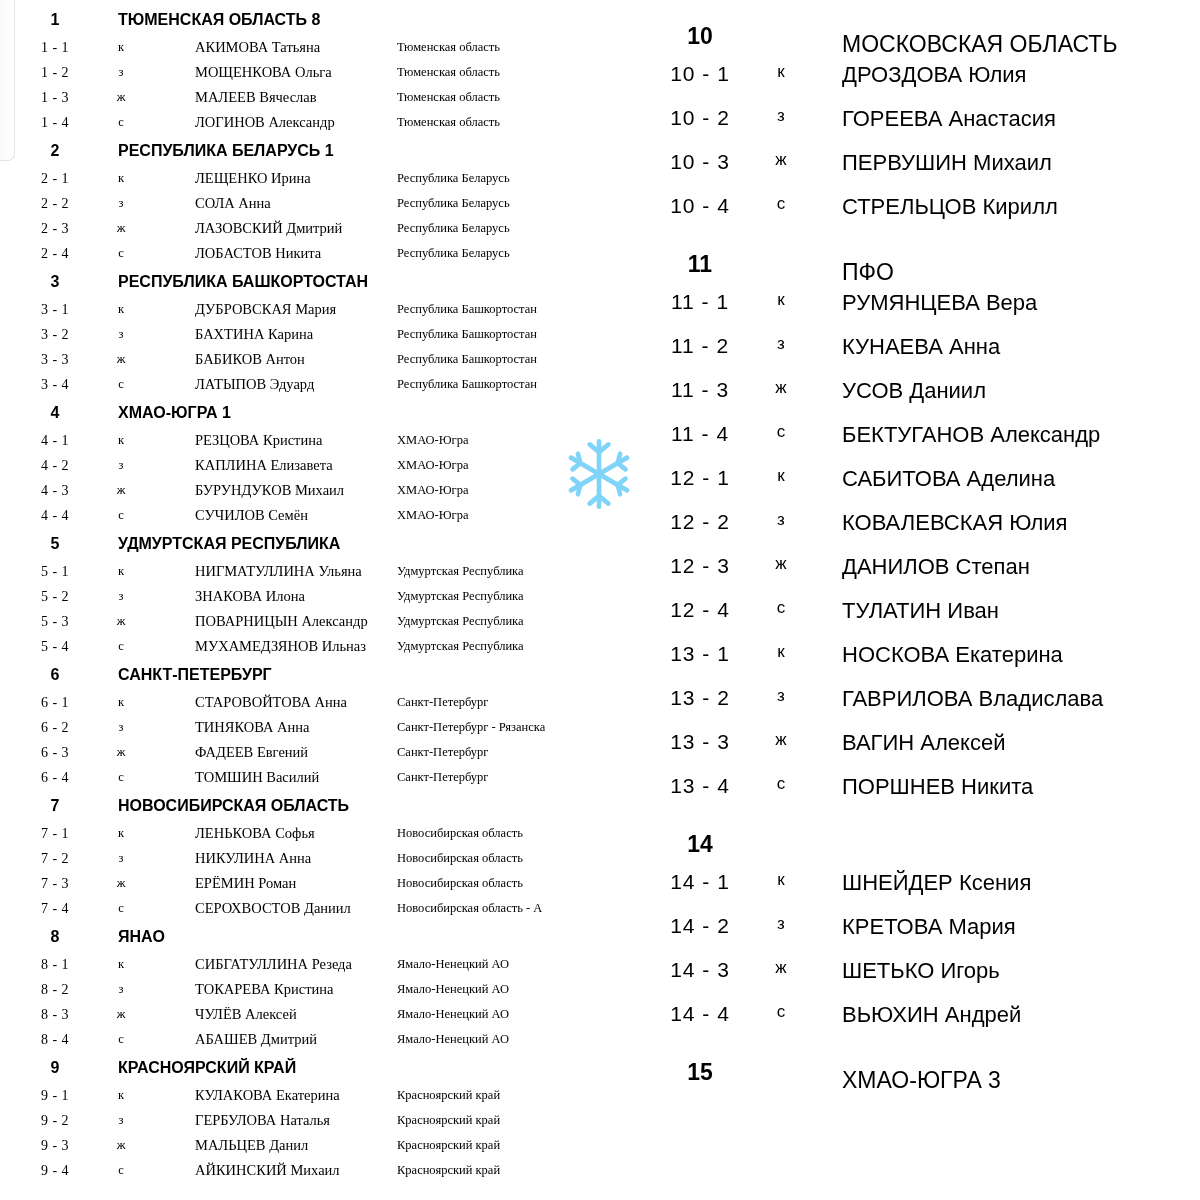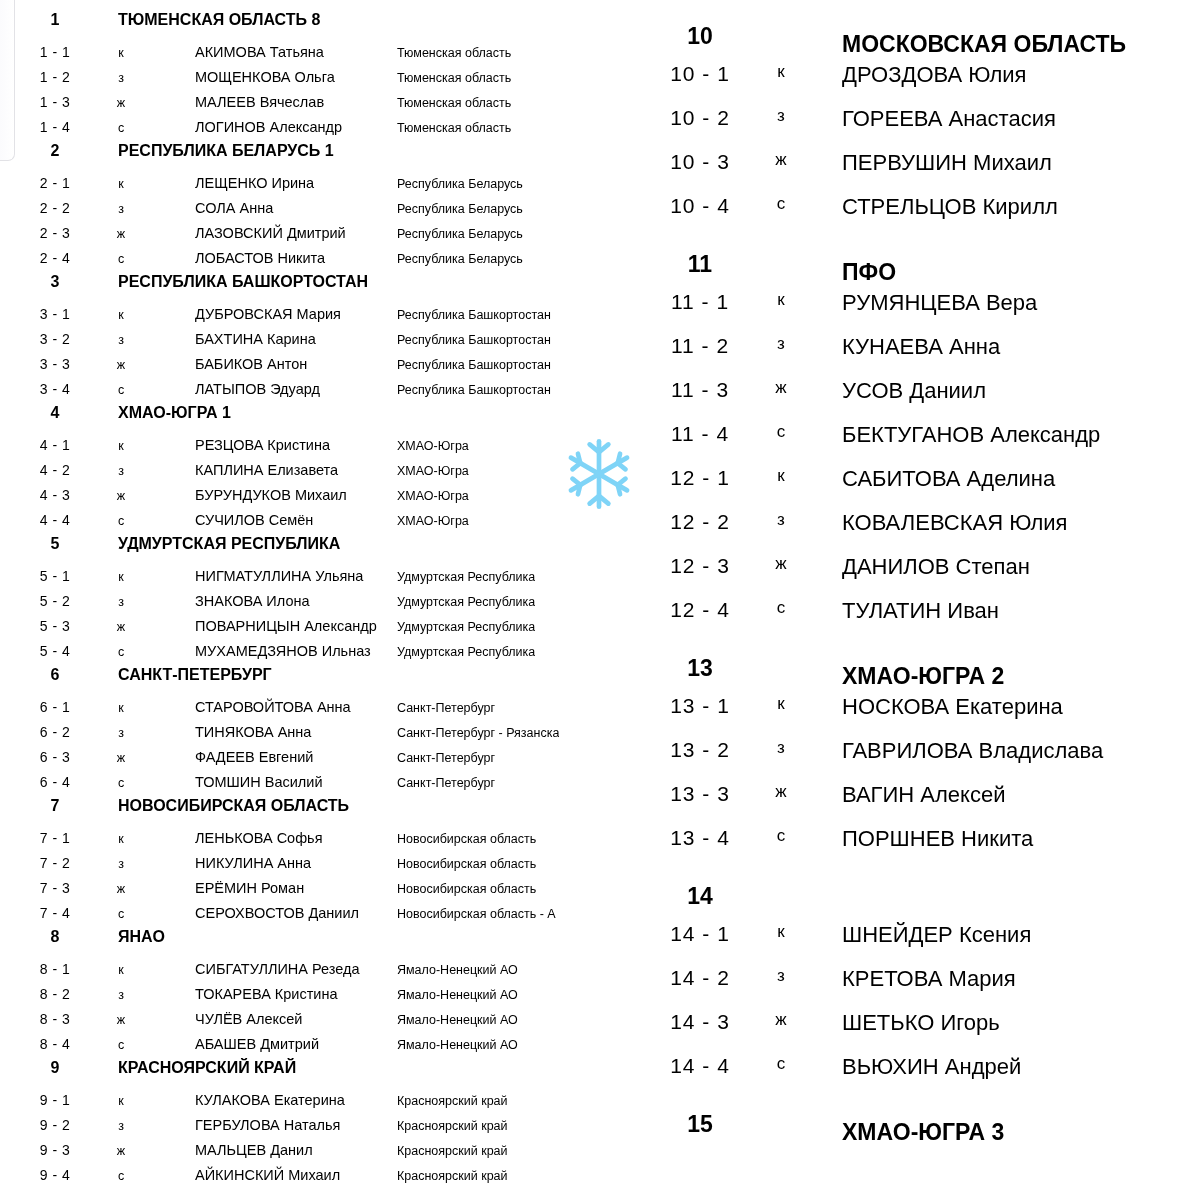--- a/index.html
+++ b/index.html
@@ -49,22 +49,23 @@
     font-weight: bold;
     font-size: 16px;
   }
   .team-left .team-name {
     font-weight: bold;
     font-size: 16px;
     padding-left: 8px;
   }
   .team-left .row {
     display: flex;
-    align-items: flex-end;
+    align-items: center;
     height: 25px;
+    font-family: Liberation Serif, serif;
   }
   .team-left .r-num {
     width: 110px;
     text-align: center;
     font-size: 14px;
     letter-spacing: 0.5px;
   }
   .team-left .r-role {
     width: 22px;
     text-align: center;
@@ -90,21 +91,21 @@
     align-items: center;
     height: 52px;
   }
   .team-right .team-num {
     width: 120px;
     text-align: center;
     font-weight: bold;
     font-size: 23px;
   }
   .team-right .team-name {
-    font-weight: bold;
+    font-weight: normal;
     font-size: 23px;
     padding-left: 82px;
     white-space: nowrap;
     margin-top: 16px;
   }
   .team-right .row {
     display: flex;
     height: 44px;
   }
   .team-right .r-num {
@@ -495,24 +496,20 @@
           <div class="r-role">ж</div>
           <div class="r-name">ДАНИЛОВ Степан</div>
         </div>
         <div class="row">
           <div class="r-num">12 - 4</div>
           <div class="r-role">с</div>
           <div class="r-name">ТУЛАТИН Иван</div>
         </div>
       </div>
       <div class="team-right">
-        <div class="team-head">
-          <div class="team-num">13</div>
-          <div class="team-name">ХМАО-ЮГРА 2</div>
-        </div>
         <div class="row">
           <div class="r-num">13 - 1</div>
           <div class="r-role">к</div>
           <div class="r-name">НОСКОВА Екатерина</div>
         </div>
         <div class="row">
           <div class="r-num">13 - 2</div>
           <div class="r-role">з</div>
           <div class="r-name">ГАВРИЛОВА Владислава</div>
         </div>

